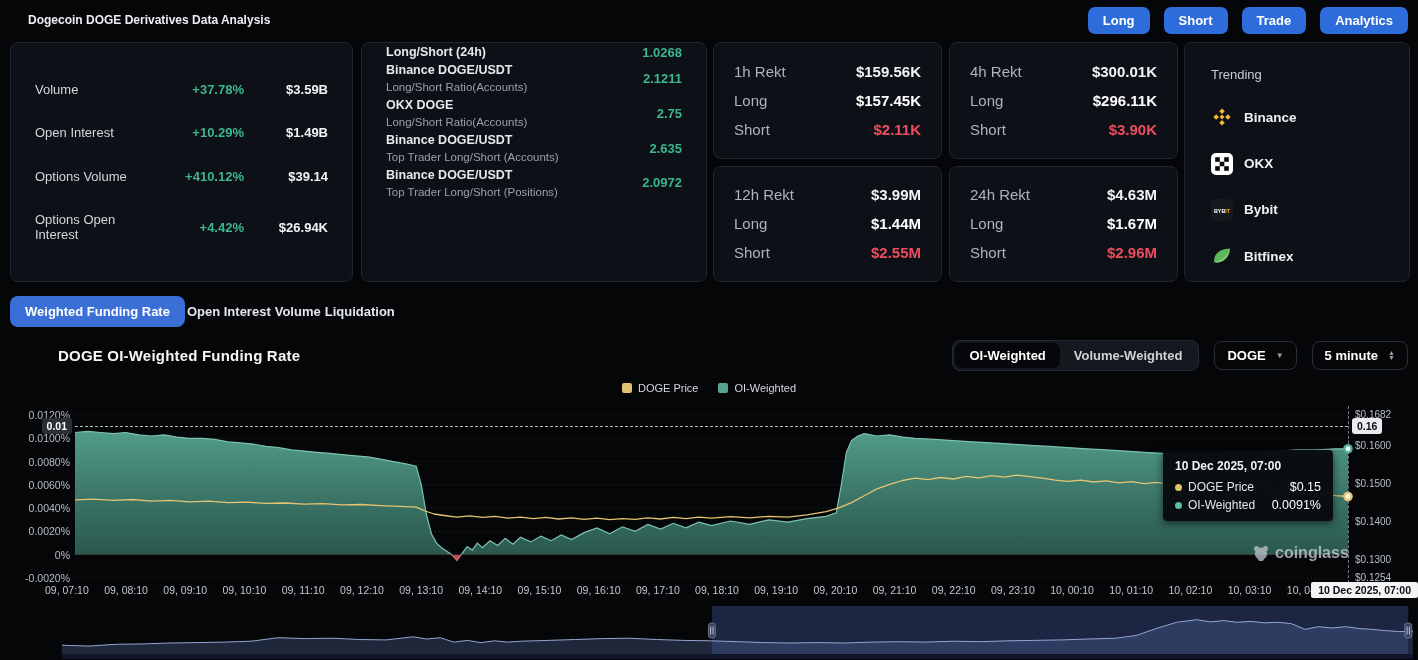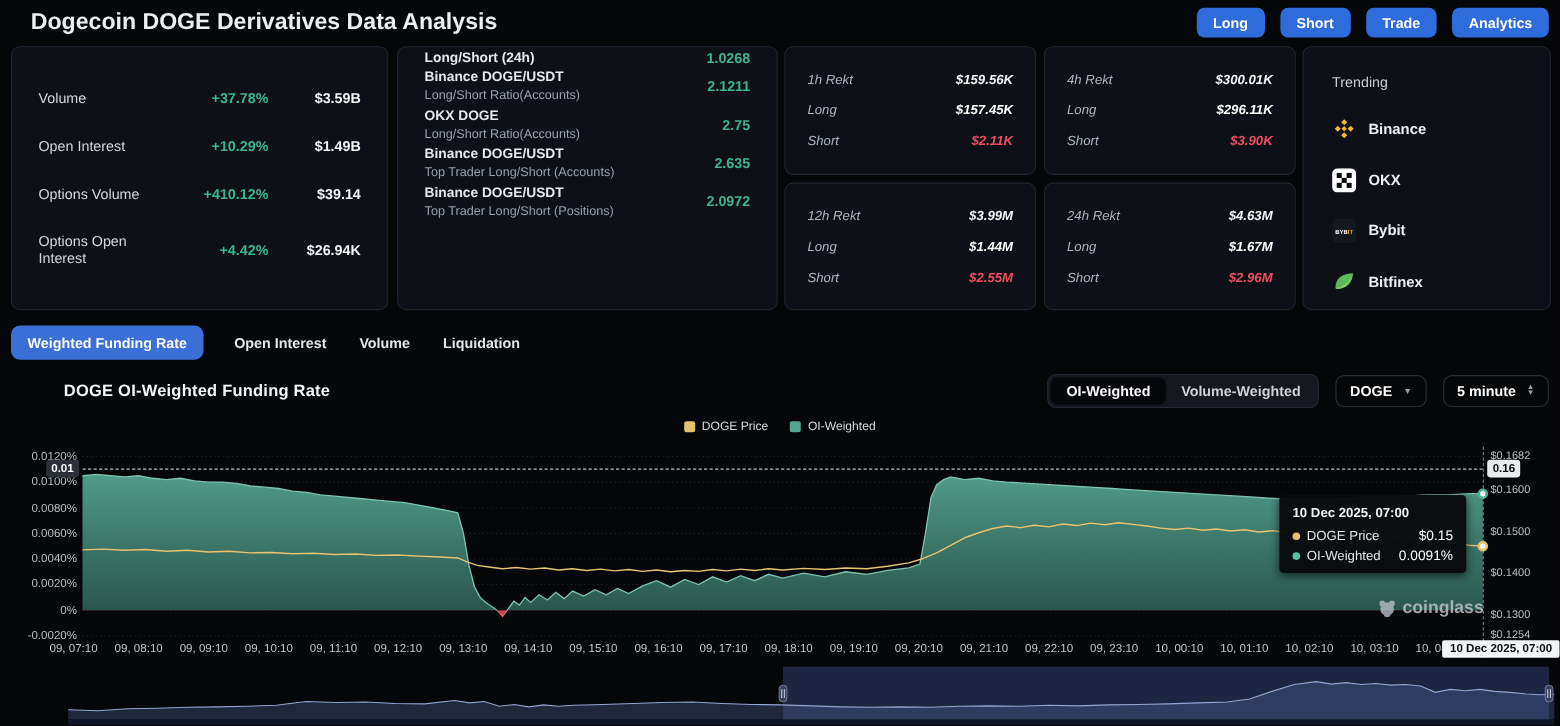--- a/index.html
+++ b/index.html
@@ -5,21 +5,21 @@
   * { margin:0; padding:0; box-sizing:border-box; }
   html,body { background:#050608; }
   .app {
     position:relative; width:1418px; height:660px; overflow:hidden;
     background:#050608; color:#e8eaed;
     font-family:"Liberation Sans","DejaVu Sans",sans-serif;
   }
   
   .topbar { position:absolute; top:0; left:0; width:100%; height:40px;
     display:flex; align-items:center; padding:0 10px 0 28px; }
-  .topbar-title { font-size:21px; font-weight:700; color:#eceef1; }
+  .topbar-title { font-size:12px; font-weight:700; color:#eceef1; }
   .topbar-buttons { margin-left:auto; display:flex; gap:14px; }
   .tb-btn { background:#2e6cdb; color:#fff; border:none; border-radius:7px;
     height:27px; padding:0 15px; font-size:13px; font-weight:700; cursor:pointer;
     font-family:inherit; }
   
   .panel { position:absolute; top:42px; height:240px; background:#0d1016;
     border:1px solid #21262e; border-radius:8px; }
   .stats-panel { left:10px; width:343px; display:flex; flex-direction:column;
     justify-content:space-evenly; padding:10px 24px; }
   .stat-row { display:flex; align-items:center; font-size:13px; }
@@ -31,33 +31,33 @@
   .ratio-row { display:flex; align-items:center; }
   .ratio-text { flex:1; line-height:1.45; }
   .ratio-title { font-size:12.5px; font-weight:700; color:#e6e8eb; display:block; }
   .ratio-sub { font-size:11.5px; color:#9aa0a8; display:block; }
   .ratio-sub:empty { display:none; }
   .ratio-value { color:#3cb68c; font-size:13px; font-weight:600; }
   .rekt-grid { position:absolute; top:42px; left:713px; width:465px; height:240px;
     display:grid; grid-template-columns:1fr 1fr; grid-template-rows:1fr 1fr; gap:7px; }
   .rekt-card { background:#0d1016; border:1px solid #21262e; border-radius:8px;
     display:flex; flex-direction:column; justify-content:space-evenly; padding:8px 20px; }
-  .rekt-row { display:flex; font-size:12px;font-style:italic; }
+  .rekt-row { display:flex; font-size:15px; }
   .rekt-label { color:#aeb4bb; flex:1; }
   .rekt-total { color:#f2f4f6; font-weight:700; }
   .rekt-long { color:#ffffff; font-weight:600; }
   .rekt-short { color:#ee4d5f; font-weight:600; }
   .trending-panel { left:1184px; width:226px; padding:24px 26px 14px;
     display:flex; flex-direction:column; justify-content:space-between; }
   .trending-title { font-size:13px; color:#c9cdd3; }
   .trend-row { display:flex; align-items:center; gap:11px; cursor:pointer; }
   .trend-name { font-size:13.5px; font-weight:700; color:#eef0f2; }
   .exch-icon { width:22px; height:22px; display:inline-flex; }
   
-  .tabs { position:absolute; top:296px; left:10px; display:flex; gap:26px; align-items:center; }
+  .tabs { position:absolute; top:296px; left:10px; display:flex; align-items:center; }
   .tab { font-size:13px; font-weight:700; color:#e3e6ea; background:transparent;
     border:none; padding:8px 2px; cursor:pointer; font-family:inherit; }
   .tab.active { background:#3a6fd8; color:#fff; border-radius:8px; padding:8px 15px; }
   
   .chart-header { position:absolute; top:338px; left:0; width:100%; height:34px;
     display:flex; align-items:center; padding:0 10px; }
   .chart-title { font-size:15px; font-weight:700; color:#f4f6f8; letter-spacing:.2px;margin-left:48px; }
   .chart-controls { margin-left:auto; display:flex; gap:15px; align-items:center; }
   .segmented { display:flex; background:#15181e; border:1px solid #262b33;
     border-radius:8px; padding:2px; }

